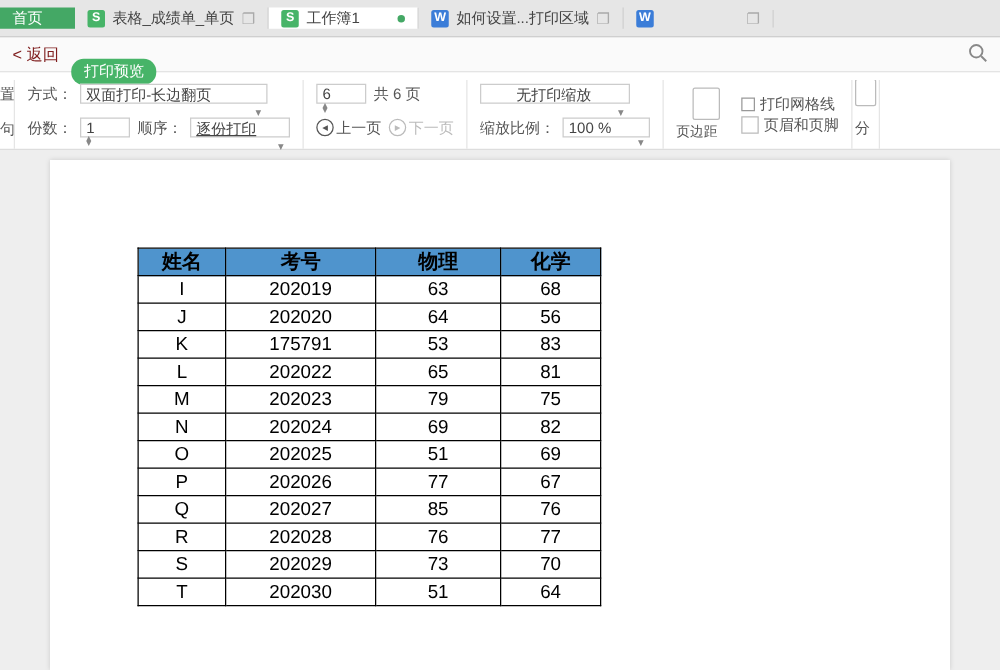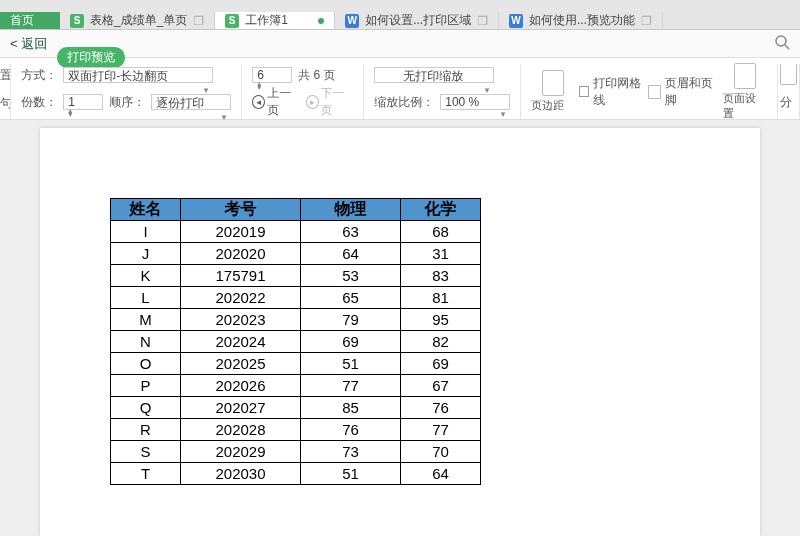--- a/index.html
+++ b/index.html
@@ -1,43 +1,43 @@
 <!DOCTYPE html>
 <html><head>
 <meta charset="utf-8">
 <style>
   * { box-sizing: border-box; margin: 0; padding: 0; font-family: "Microsoft YaHei", sans-serif; }
   body { width: 800px; height: 536px; background: #fff; overflow: hidden; position: relative; }
 
   
-  .tabbar { display: flex; height: 30px; background: #e6e6e6; align-items: flex-end; border-bottom: 1px solid #c8c8c8; }
+  .tabbar { display: flex; height: 30px; background: #e6e6e6; align-items: center; border-bottom: 1px solid #c8c8c8; }
   .tab { display: flex; align-items: center; gap: 6px; padding: 0 10px; font-size: 12px; color: #444; min-width: 120px; border-right: 1px solid #d0d0d0; position: relative; cursor: pointer; }
   .tab.home { background: #44a865; color: #fff; min-width: 60px; font-weight: 500; border-right: none; }
   .tab.green-active { background: #fff; }
   .tab .icon { width: 14px; height: 14px; display: inline-flex; align-items: center; justify-content: center; border-radius: 2px; font-size: 10px; font-weight: bold; color: #fff; }
   .tab .icon.s { background: #47b468; }
   .tab .icon.w { background: #3b7dd8; }
   .tab .dot { width: 6px; height: 6px; background: #44a865; border-radius: 50%; margin-left: auto; }
   .tab .x { color: #aaa; font-size: 12px; margin-left: auto; }
 
   
   .subbar { display: flex; align-items: center; height: 28px; padding: 0 10px; gap: 10px; border-bottom: 1px solid #ddd; background: #fafafa; }
-  .back { color: #14532d; font-size: 13px; cursor: pointer; }
+  .back { color: #7f1d1d; font-size: 13px; cursor: pointer; }
   .pill { background: #47b468; color: #fff; border-radius: 10px; padding: 2px 10px; font-size: 12px; margin-top: 28px; }
   .search-ico { margin-left: auto; color: #888; font-size: 14px; }
 
   
   .ribbon { display: flex; align-items: flex-start; background: #fff; border-bottom: 1px solid #ddd; height: 62px; padding: 6px 0 0 0; font-size: 12px; color: #555; }
   .rsection { display: flex; flex-direction: column; gap: 5px; padding: 0 10px; height: 100%; border-right: 1px solid #e5e5e5; }
   .rrow { display: flex; align-items: center; gap: 6px; height: 22px; }
   .lbl { white-space: nowrap; }
   .combo, .spin { border: 1px solid #ccc; background: #fff; height: 16px; display: flex; padding: 0 4px; font-size: 12px; color: #444; flex-direction: column; }
   .combo .caret { margin-left: auto; color: #888; font-size: 9px; }
   .combo.w150 { width: 150px; }
-  .combo.w90 { width: 80px; }
+  .combo.w90 { width: 80px; text-decoration: underline; }
   .combo.w70 { width: 70px; }
   .combo.w120 { width: 120px; padding-left: 28px; }
   .spin { width: 40px; justify-content: space-between; }
   .spin .caret { color: #888; font-size: 8px; line-height: 4px; }
   .navbtn { display: flex; align-items: center; gap: 2px; cursor: pointer; }
   .navbtn.disabled { color: #bbb; }
   .circ { width: 14px; height: 14px; border: 1px solid currentColor; border-radius: 50%; display: inline-flex; align-items: center; justify-content: center; font-size: 9px; }
   .bigicon { width: 22px; height: 26px; border: 1px solid #bbb; border-radius: 2px; margin: 0 auto 2px; display: block; }
   .vbtn { display: flex; flex-direction: column; align-items: flex-start; justify-content: center; width: 48px; cursor: pointer; font-size: 11px; }
   .hbtn { display: flex; align-items: center; gap: 4px; cursor: pointer; }
@@ -71,21 +71,20 @@
     <span>工作簿1</span>
     <span class="dot"></span>
   </div>
   <div class="tab">
     <span class="icon w">W</span>
     <span>如何设置...打印区域</span>
     <span class="x">❐</span>
   </div>
   <div class="tab">
     <span class="icon w">W</span>
-    <span>如何使用...预览功能</span>
     <span class="x">❐</span>
   </div>
 </div>
 
 <div class="subbar">
   <span class="back">&lt; <span>返回</span></span>
   <span class="pill">打印预览</span>
   <span class="search-ico">
     <svg width="16" height="16" viewBox="0 0 16 16">
         <circle cx="7" cy="7" r="5" fill="none" stroke="#888" stroke-width="1.5"></circle>
@@ -156,34 +155,30 @@
           <span class="caret">▾</span>
         </div>
     </div>
   </div>
 
   <div class="rsection" style="flex-direction:row; align-items:center; gap:4px;">
     <div class="vbtn">
         <span class="bigicon"></span>
         <span>页边距</span>
       </div>
-    <div style="display:flex;flex-direction:row;gap:0;">
+    <div style="display:flex;flex-direction:column;gap:0;">
       <div class="hbtn">
           <span class="chk"></span>
           <span>打印网格线</span>
         </div>
       <div class="hbtn">
           <span class="smicon"></span>
           <span>页眉和页脚</span>
         </div>
     </div>
-    <div class="vbtn">
-        <span class="bigicon"></span>
-        <span>页面设置</span>
-      </div>
   </div>
 
   <div class="rsection cut-right">
      <div class="rrow" style="justify-content:center">
         <span class="bigicon" style="width:18px;height:22px"></span>
       </div>
      <div class="rrow">分</div>
   </div>
 </div>
 
@@ -202,39 +197,39 @@
           <tr>
             <td class="c1">I</td>
             <td class="c2">202019</td>
             <td class="c3">63</td>
             <td class="c4">68</td>
           </tr>
           <tr>
             <td class="c1">J</td>
             <td class="c2">202020</td>
             <td class="c3">64</td>
-            <td class="c4">31</td>
+            <td class="c4">56</td>
           </tr>
           <tr>
             <td class="c1">K</td>
             <td class="c2">175791</td>
             <td class="c3">53</td>
             <td class="c4">83</td>
           </tr>
           <tr>
             <td class="c1">L</td>
             <td class="c2">202022</td>
             <td class="c3">65</td>
             <td class="c4">81</td>
           </tr>
           <tr>
             <td class="c1">M</td>
             <td class="c2">202023</td>
             <td class="c3">79</td>
-            <td class="c4">95</td>
+            <td class="c4">75</td>
           </tr>
           <tr>
             <td class="c1">N</td>
             <td class="c2">202024</td>
             <td class="c3">69</td>
             <td class="c4">82</td>
           </tr>
           <tr>
             <td class="c1">O</td>
             <td class="c2">202025</td>

